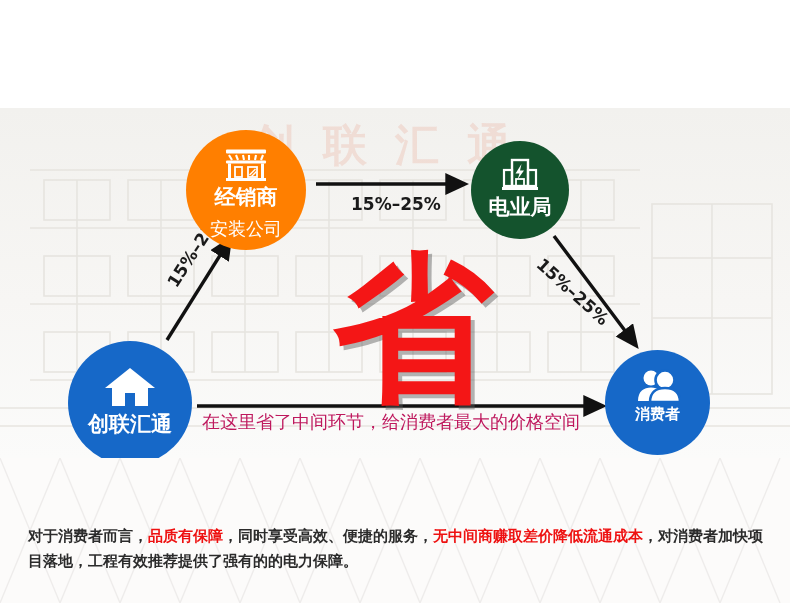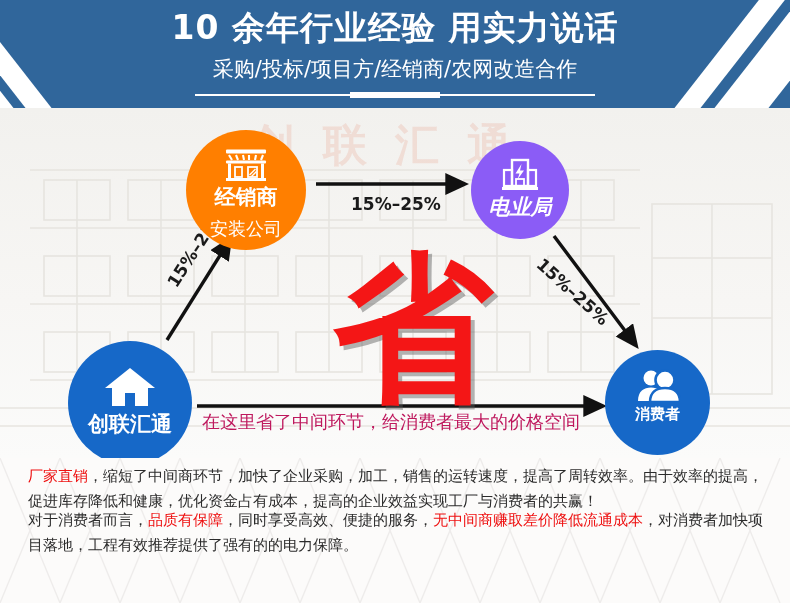--- a/index.html
+++ b/index.html
@@ -140,23 +140,22 @@
     width: 120px; height: 120px;
     background: #ff7f00;
     padding-top: 18px;
   }
   #node-dealer .node-label { font-size: 21px; margin-top: 4px; }
   #node-dealer .node-sub  { font-size: 18px; margin-top: 11px; }
 
   #node-power {
     left: 471px; top: 33px;
     width: 98px; height: 98px;
-    background: #8b5cf6;
+    background: #14532d;
     padding-top: 17px;
-    font-style: italic;
   }
   #node-power .node-label { font-size: 21px; margin-top: 4px; }
 
   #node-brand {
     left: 68px; top: 233px;
     width: 124px; height: 124px;
     background: #1668c8;
     padding-top: 26px;
   }
   #node-brand .node-label { font-size: 21px; margin-top: 6px; }
@@ -216,43 +215,28 @@
   }
   .para {
     position: absolute;
     left: 28px;
     width: 740px;
     font-size: 15px;
     line-height: 25px;
     color: #2b2b2b;
   }
   #para1 { top: 6px; }
-  #para2 { top: 50px; }
+  #para2 { top: 66px; font-weight: bold; }
   .hl { color: #ee1111; }
 </style>
 </head>
 <body>
 
 <div id="page">
 
-  <div id="banner">
-    <div class="stripe l1"></div>
-    <div class="stripe l2"></div>
-    <div class="stripe r1"></div>
-    <div class="stripe r2"></div>
-
-    <div id="banner-title">10 余年行业经验 用实力说话</div>
-    <div id="banner-subtitle">采购/投标/项目方/经销商/农网改造合作</div>
-
-    <div id="banner-divider">
-      <div class="seg-thin a"></div>
-      <div class="seg-thick"></div>
-      <div class="seg-thin b"></div>
-    </div>
-  </div>
 
   <div id="stage">
 
     <svg id="bg-photo" viewBox="0 0 790 350" preserveAspectRatio="none">
       <defs>
         <linearGradient id="bgfade" x1="0" y1="0" x2="0" y2="1">
           <stop offset="0%" stop-color="#f2f1ee"></stop>
           <stop offset="55%" stop-color="#f7f6f4"></stop>
           <stop offset="100%" stop-color="#fbfbfa"></stop>
         </linearGradient>
@@ -418,18 +402,17 @@
         <line x1="420" y1="0" x2="360" y2="145"></line>
           <line x1="480" y1="0" x2="420" y2="145"></line>
         <line x1="540" y1="0" x2="480" y2="145"></line>
           <line x1="600" y1="0" x2="540" y2="145"></line>
         <line x1="660" y1="0" x2="600" y2="145"></line>
           <line x1="720" y1="0" x2="660" y2="145"></line>
         <line x1="780" y1="0" x2="720" y2="145"></line>
       </g>
     </svg>
 
-    <div class="para" id="para1"><span class="hl">厂家直销</span><span>，缩短了中间商环节，加快了企业采购，加工，销售的运转速度，提高了周转效率。由于效率的提高，促进库存降低和健康，优化资金占有成本，提高的企业效益实现工厂与消费者的共赢！</span></div>
 
     <div class="para" id="para2"><span>对于消费者而言，</span><span class="hl">品质有保障</span><span>，同时享受高效、便捷的服务，</span><span class="hl">无中间商赚取差价降低流通成本</span><span>，对消费者加快项目落地，工程有效推荐提供了强有的的电力保障。</span></div>
   </div>
 
 </div>
 
 </body></html>

